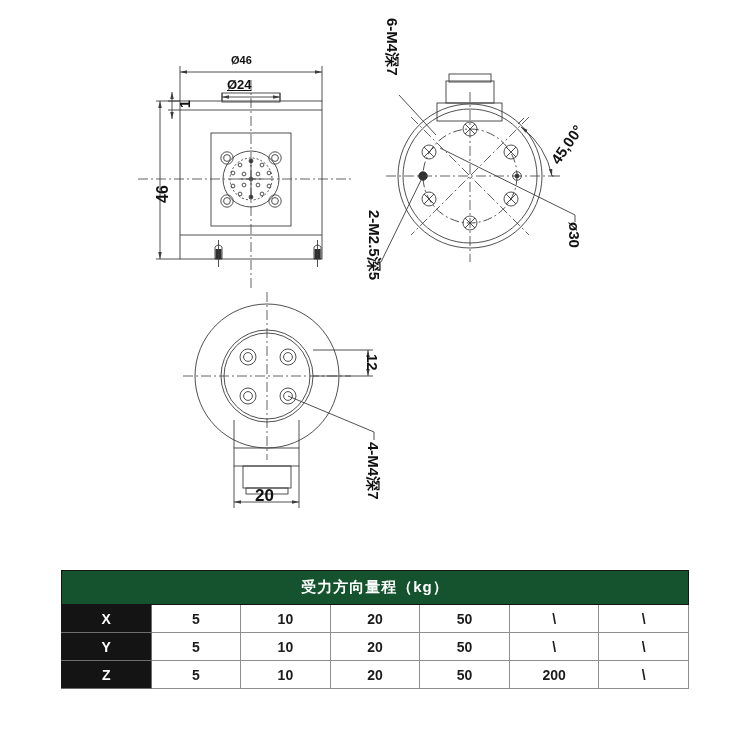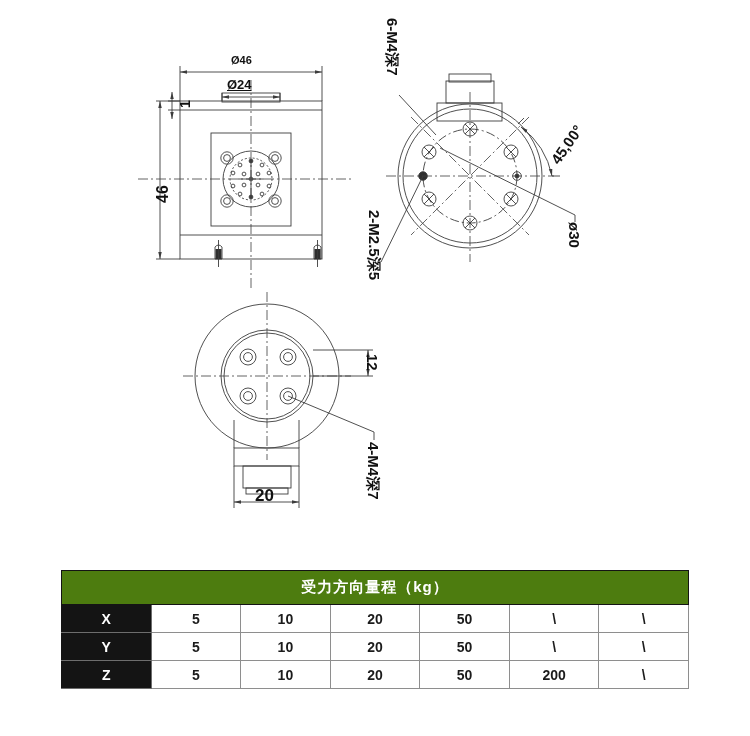--- a/index.html
+++ b/index.html
@@ -52,21 +52,21 @@
     border: 1px solid #8e8e8e;
     text-align: center;
     vertical-align: middle;
     font-size: 14px;
     font-weight: bold;
     color: #1b1b1b;
     height: 28px;
     padding: 0;
   }
   #spec-table th.title-cell {
-    background: #4d7c0f;
+    background: #14532d;
     color: #ffffff;
     font-size: 15px;
     height: 34px;
     border: 1px solid #141414;
     letter-spacing: 1px;
   }
   #spec-table td.axis-cell {
     background: #141414;
     color: #ffffff;
     border: 1px solid #6d6d6d;

